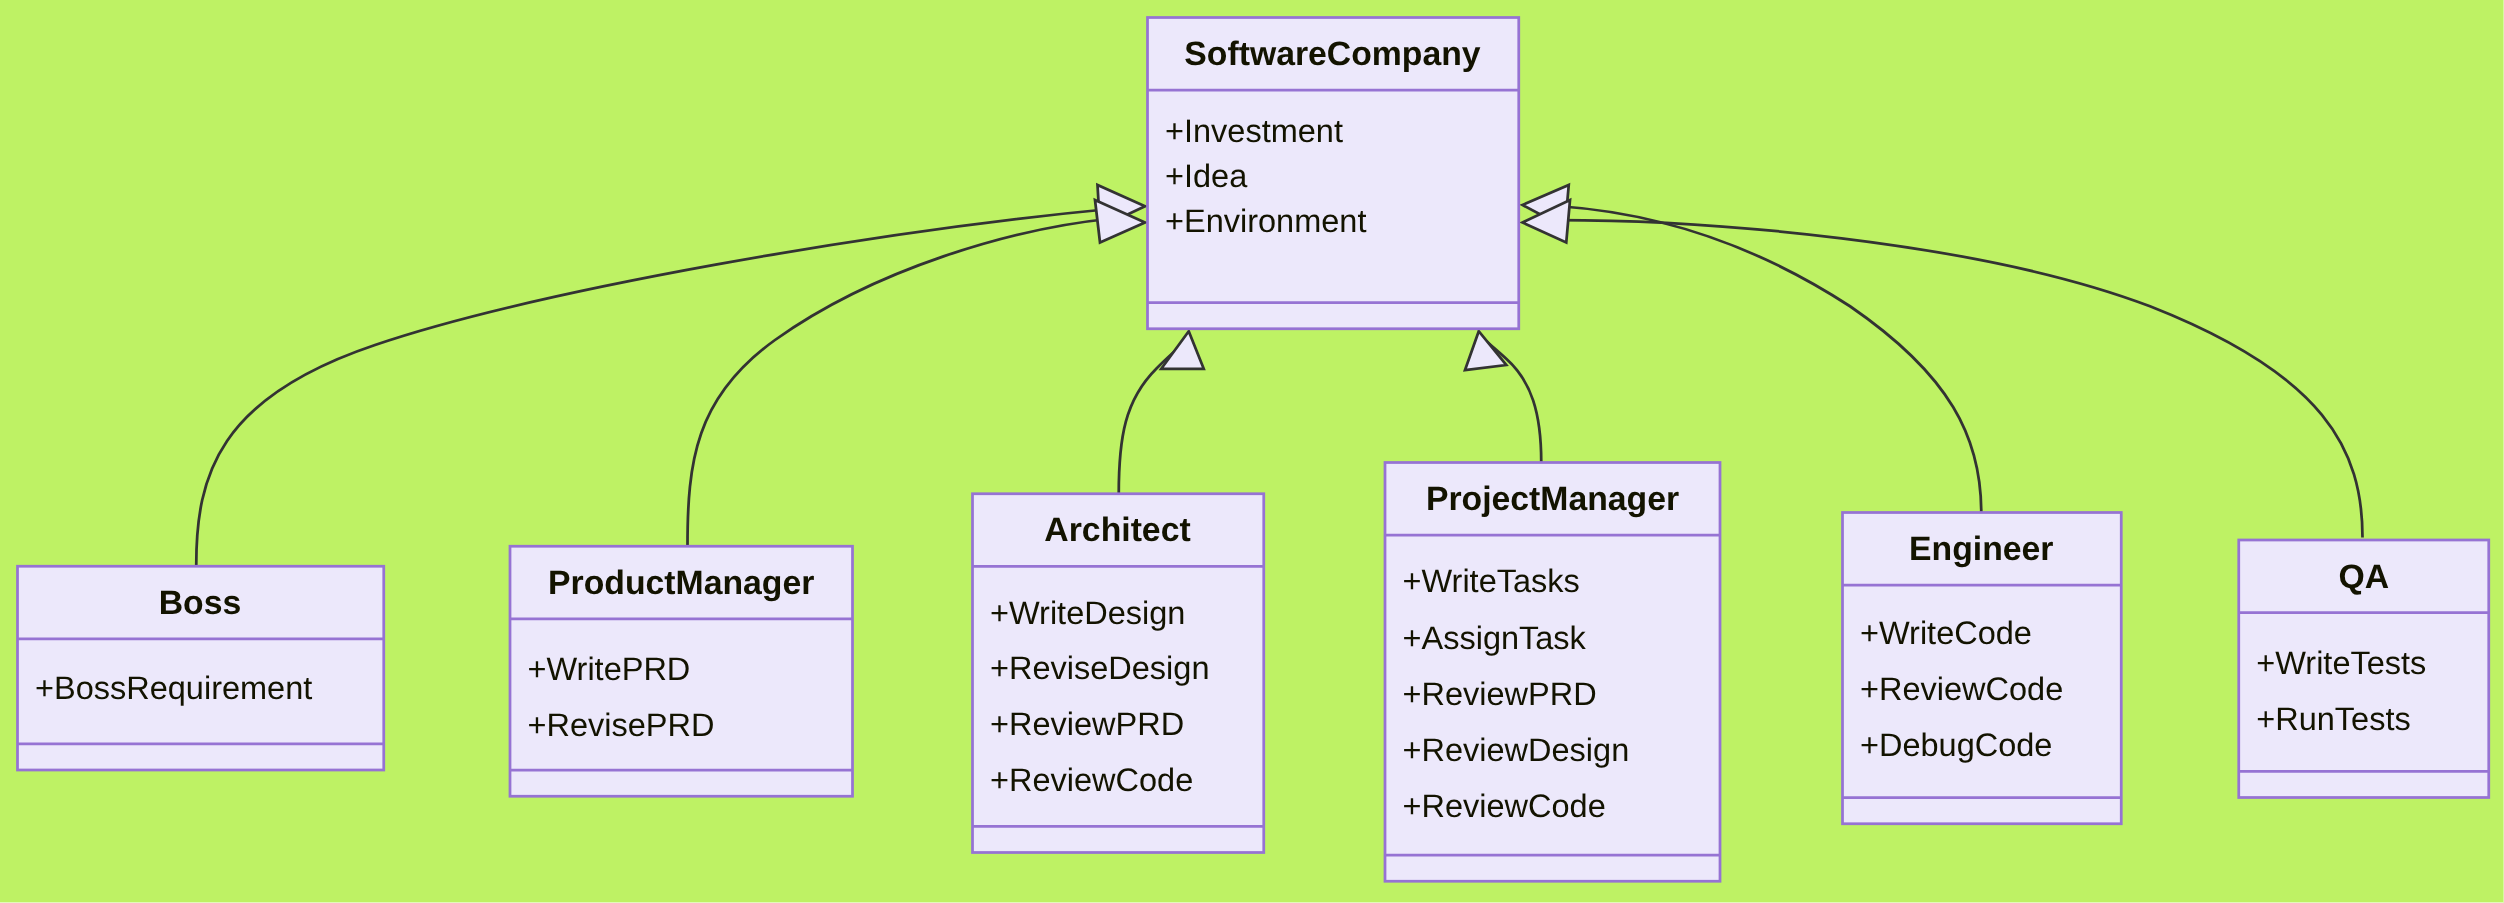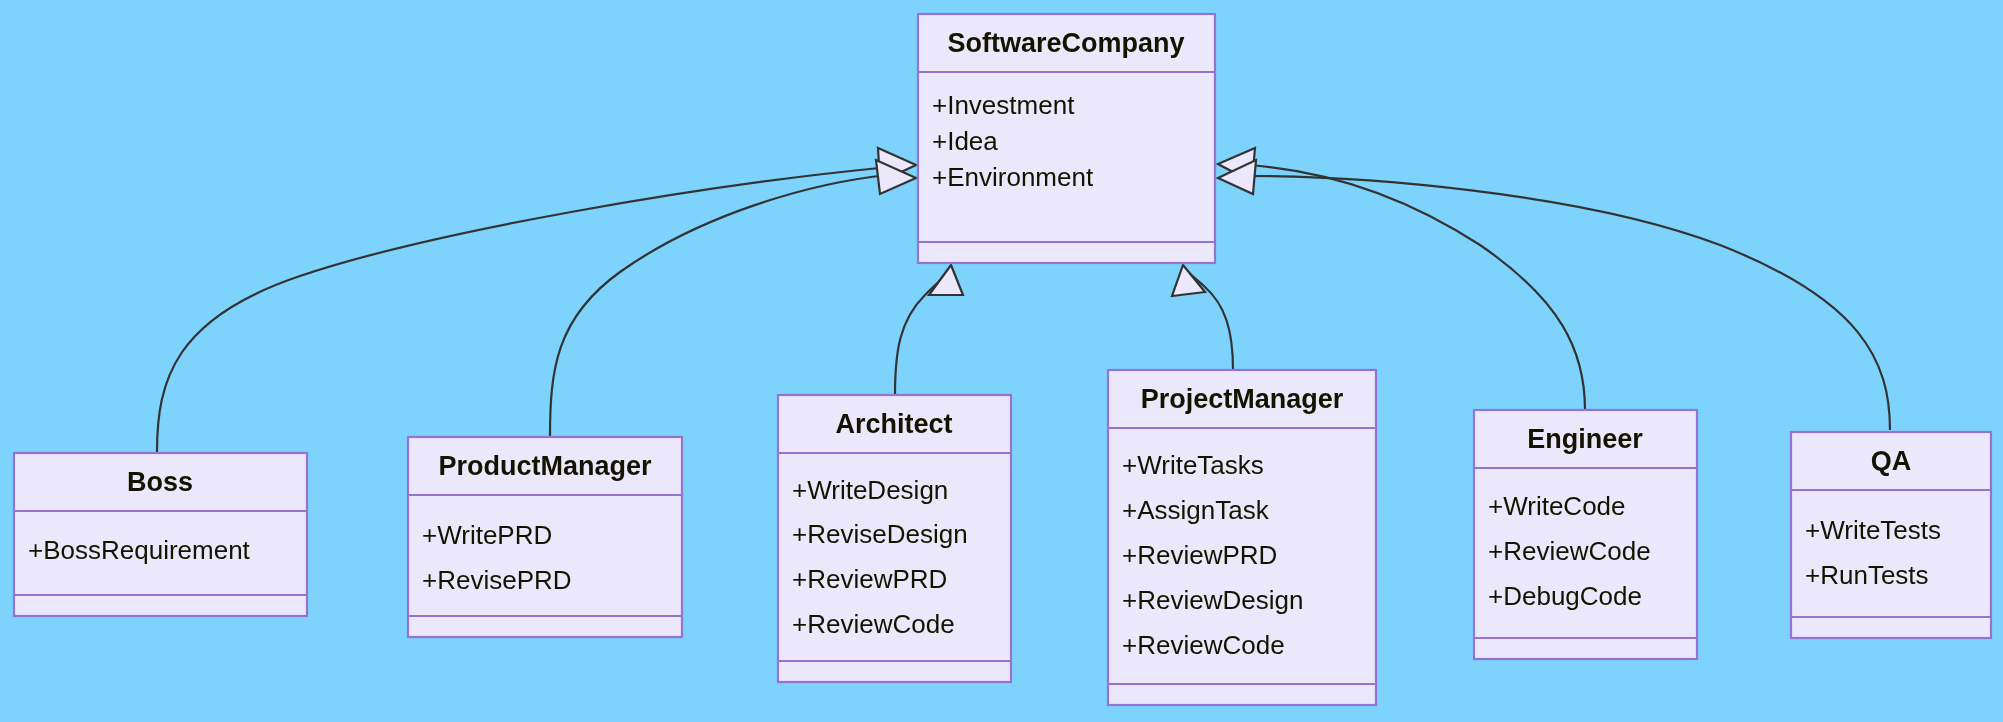--- a/index.html
+++ b/index.html
@@ -10,21 +10,21 @@
   body {
     width: 2003px;
     height: 722px;
     font-family: "Liberation Sans", sans-serif;
     overflow: hidden;
   }
   #diagram-root {
     position: relative;
     width: 2003px;
     height: 722px;
-    background: #7dd3fc;
+    background: #bef264;
   }
   svg#uml-svg {
     display: block;
     width: 2003px;
     height: 722px;
   }
   .cls-box {
     fill: #ECE8FB;
     stroke: #9673D3;
     stroke-width: 2.2;

